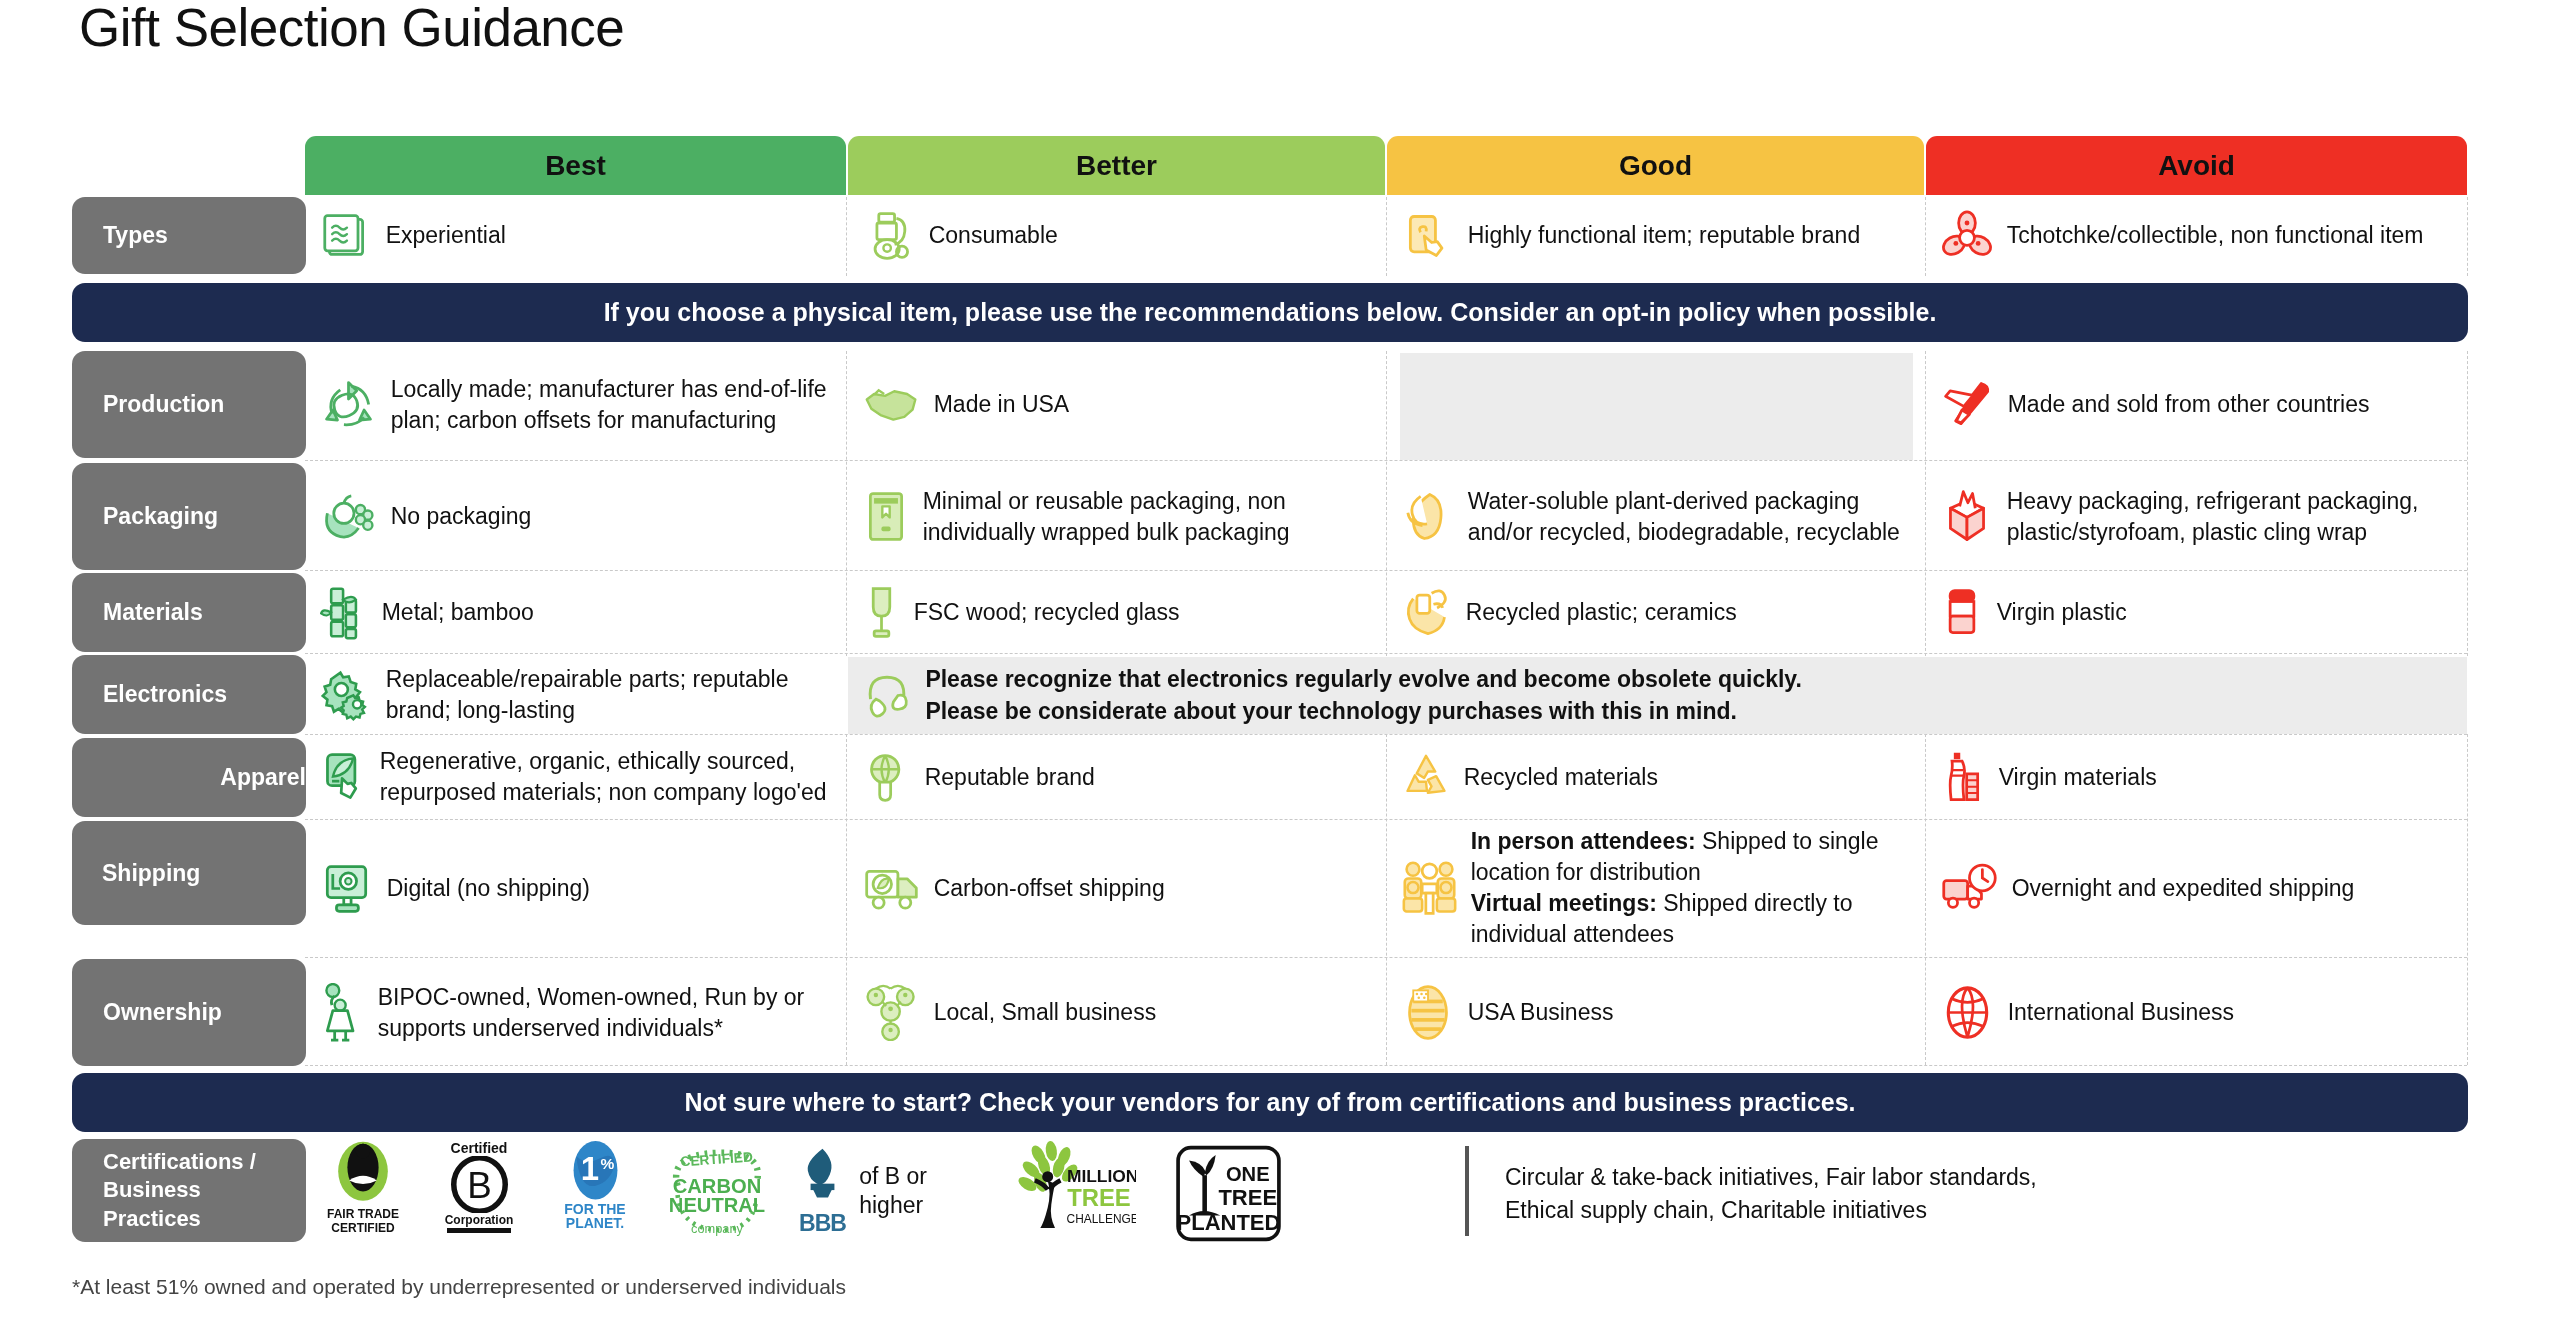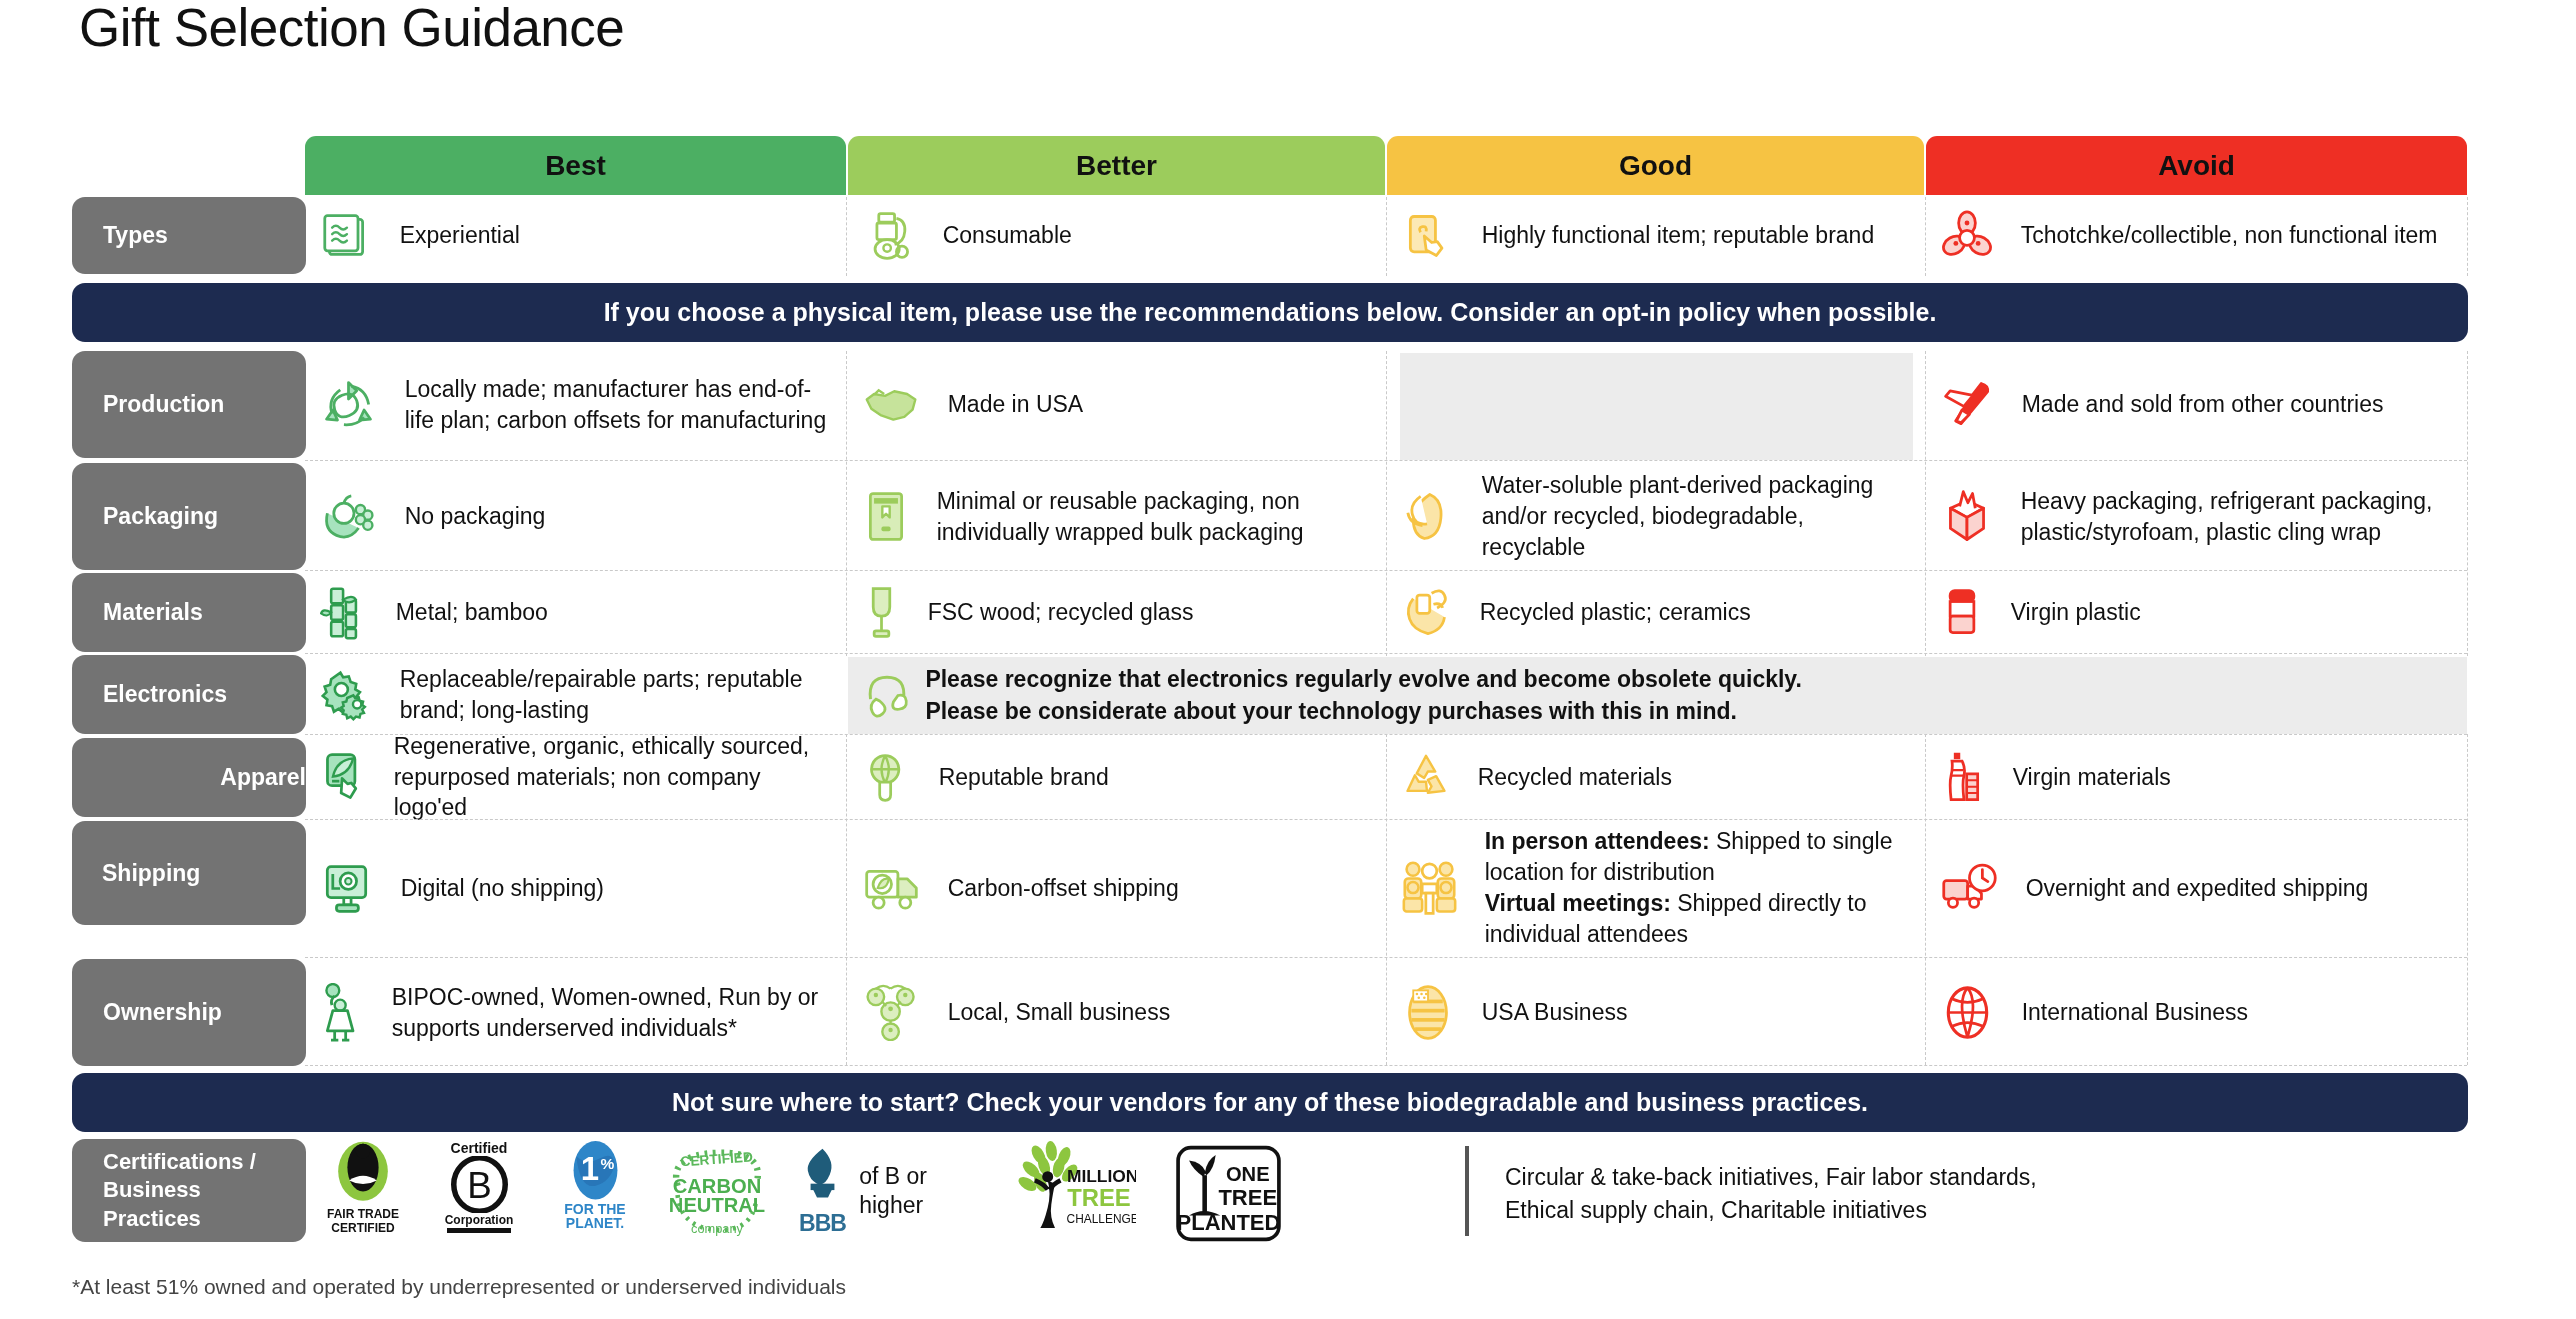--- a/index.html
+++ b/index.html
@@ -36,21 +36,21 @@
     background:#737373; color:#fff;
     border-radius:13px;
     display:flex; align-items:center;
     padding-left:31px;
     font-size:23px; font-weight:bold;
     line-height:1.25;
   }
 
   .cell{
     position:absolute;
-    display:flex; align-items:center; gap:28px;
+    display:flex; align-items:center; gap:14px;
     padding:5.5px 13px 5.5px 14.7px;
   }
   .cell .ctext{
     font-size:23px; color:#111; line-height:1.34;
   }
   .cell .ctext b{ font-weight:bold; }
   .icon{ flex:0 0 auto; display:block; }
 
   .vsep{
     position:absolute; width:0; border-left:1.8px dashed #c9c9c9;
@@ -504,21 +504,21 @@
   <div class="cell" style="left:1926px;top:959px;width:541px;height:107px;">
     <svg class="icon" width="53" height="57" viewBox="0 0 58 62">
       <ellipse cx="29" cy="31" rx="21" ry="27" fill="none" stroke="#EE2F24" stroke-width="3.4"></ellipse>
       <path d="M8 31h42M29 4q12 14 0 54M29 4q-12 14 0 54" fill="none" stroke="#EE2F24" stroke-width="3"></path>
       <path d="M12 16q17 8 34 0M12 46q17-8 34 0" fill="none" stroke="#EE2F24" stroke-width="3"></path>
     </svg>
     <span class="ctext">International Business</span>
   </div>
 
   <div class="banner" style="top:1073px;height:59px;">
-    <span>Not sure where to start? Check your vendors for any of these biodegradable and business practices.</span>
+    <span>Not sure where to start? Check your vendors for any of from certifications and business practices.</span>
   </div>
 
   <div class="rowlabel" style="top:1139px;height:103px;font-size:22px;line-height:1.3;align-items:center;">
     <span style="display:block;">
       Certifications /<br>Business<br>Practices
     </span>
   </div>
 
   <div class="certrow">
 

